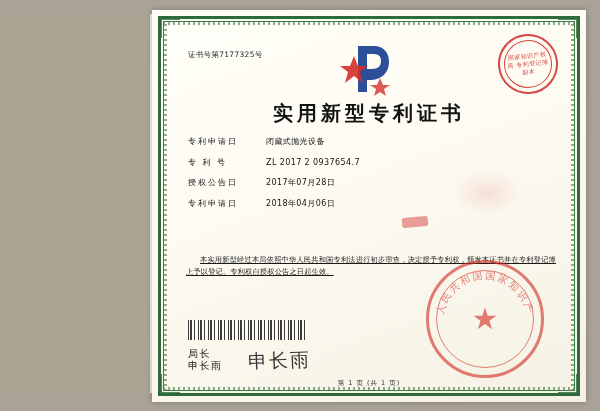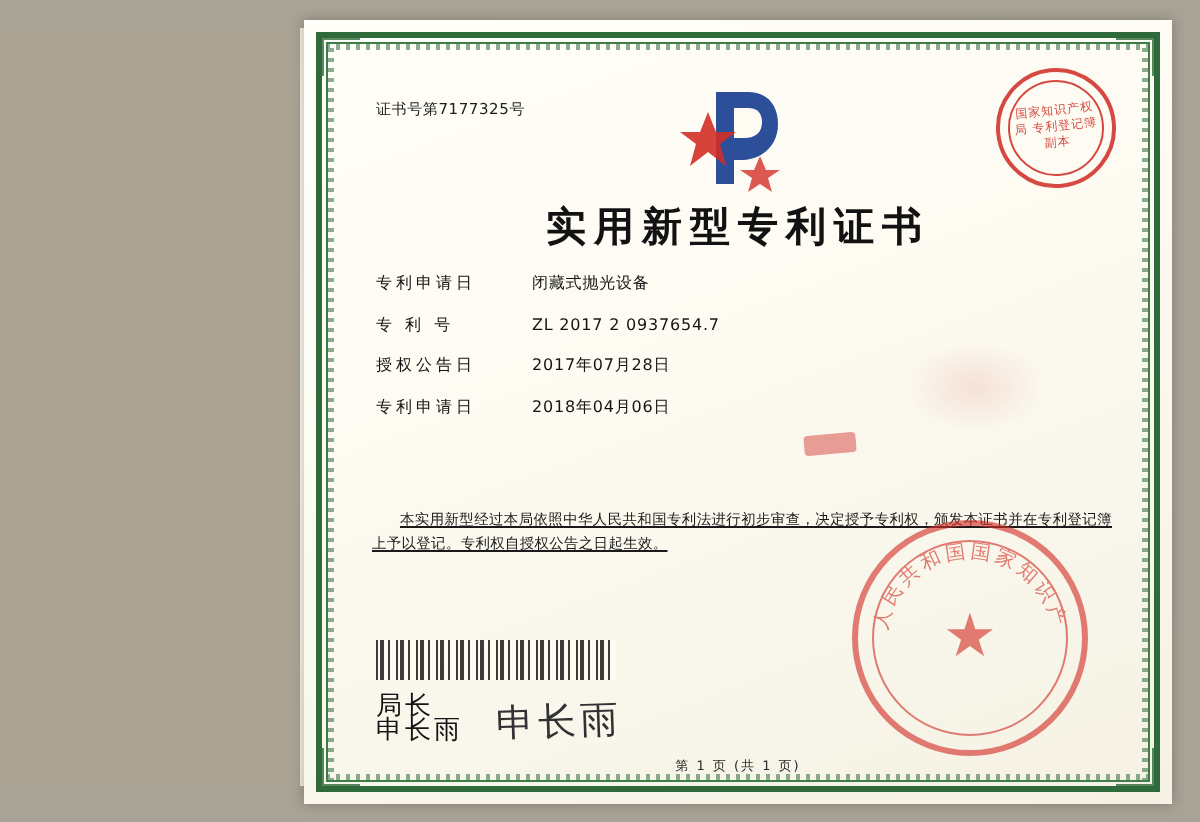--- a/index.html
+++ b/index.html
@@ -98,21 +98,21 @@
   .body-text p{margin:0 0 5px 0;text-indent:14px;}
 
   
   .barcode{
     position:absolute;left:36px;bottom:62px;width:120px;height:20px;
     background:repeating-linear-gradient(90deg,
       #1b1b1b 0 1px, #fdfbf2 1px 2px, #1b1b1b 2px 4px, #fdfbf2 4px 6px,
       #1b1b1b 6px 7px, #fdfbf2 7px 10px);
     opacity:.85;
   }
-  .sign-block{position:absolute;left:36px;bottom:30px;font-size:13px;color:#141414;letter-spacing:1.5px;line-height:12px;}
+  .sign-block{position:absolute;left:36px;bottom:30px;font-size:10px;color:#141414;letter-spacing:1.5px;line-height:12px;}
   .sign-name{
     position:absolute;left:96px;bottom:28px;
     font-size:19px;color:#17171a;
     font-family:"DejaVu Serif","Liberation Serif",serif;
     letter-spacing:2px;transform:rotate(-2deg);opacity:.88;
   }
 
   
   .seal-big{
     position:absolute;right:42px;bottom:24px;width:112px;height:112px;border-radius:50%;

